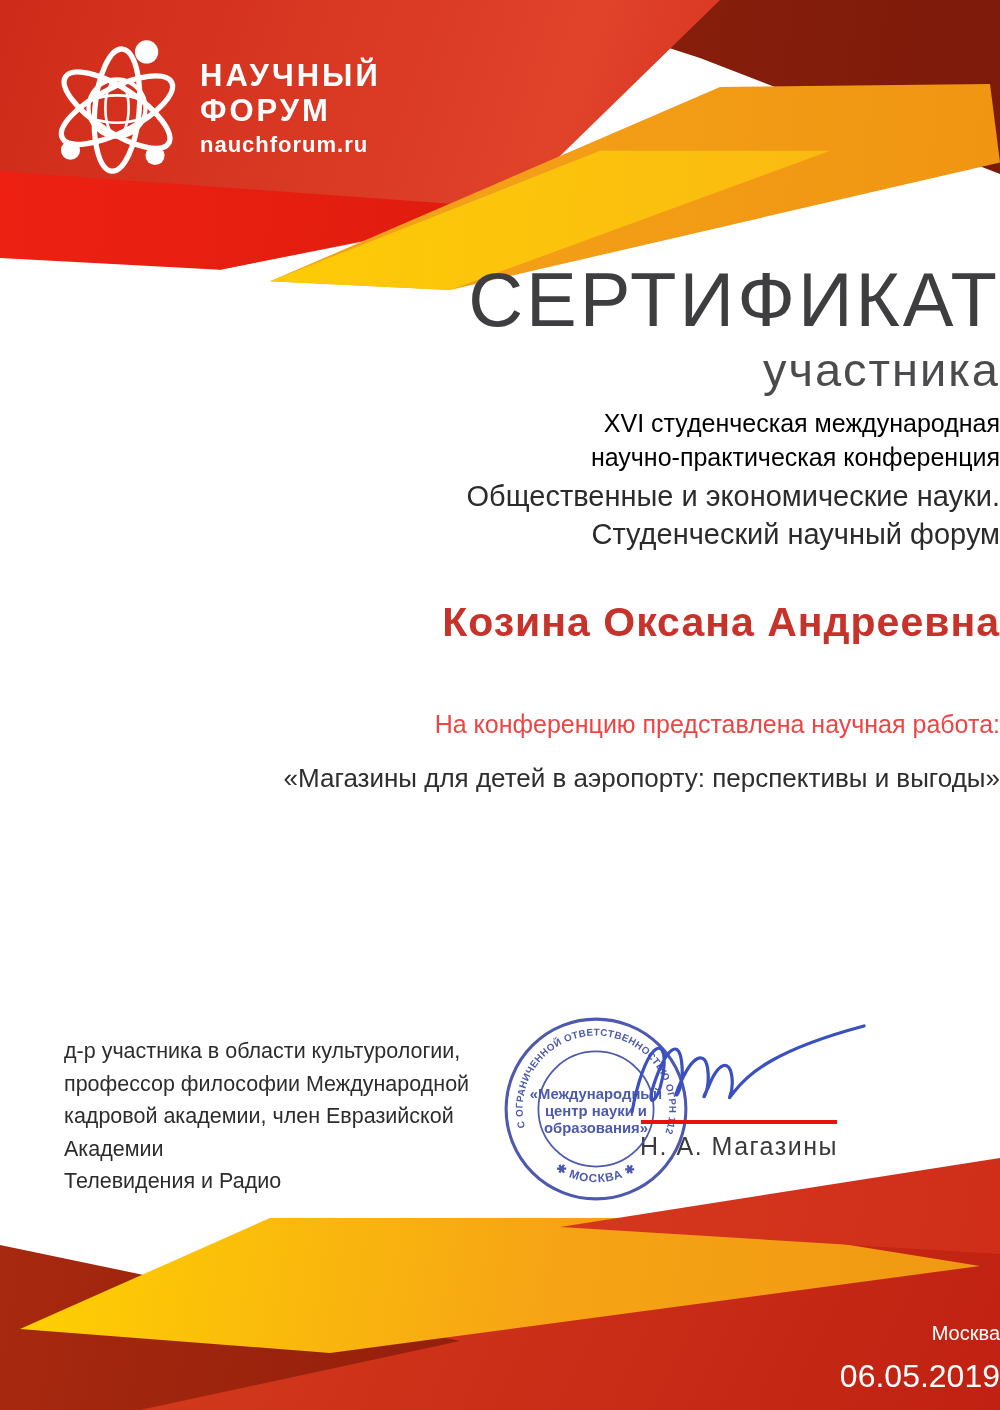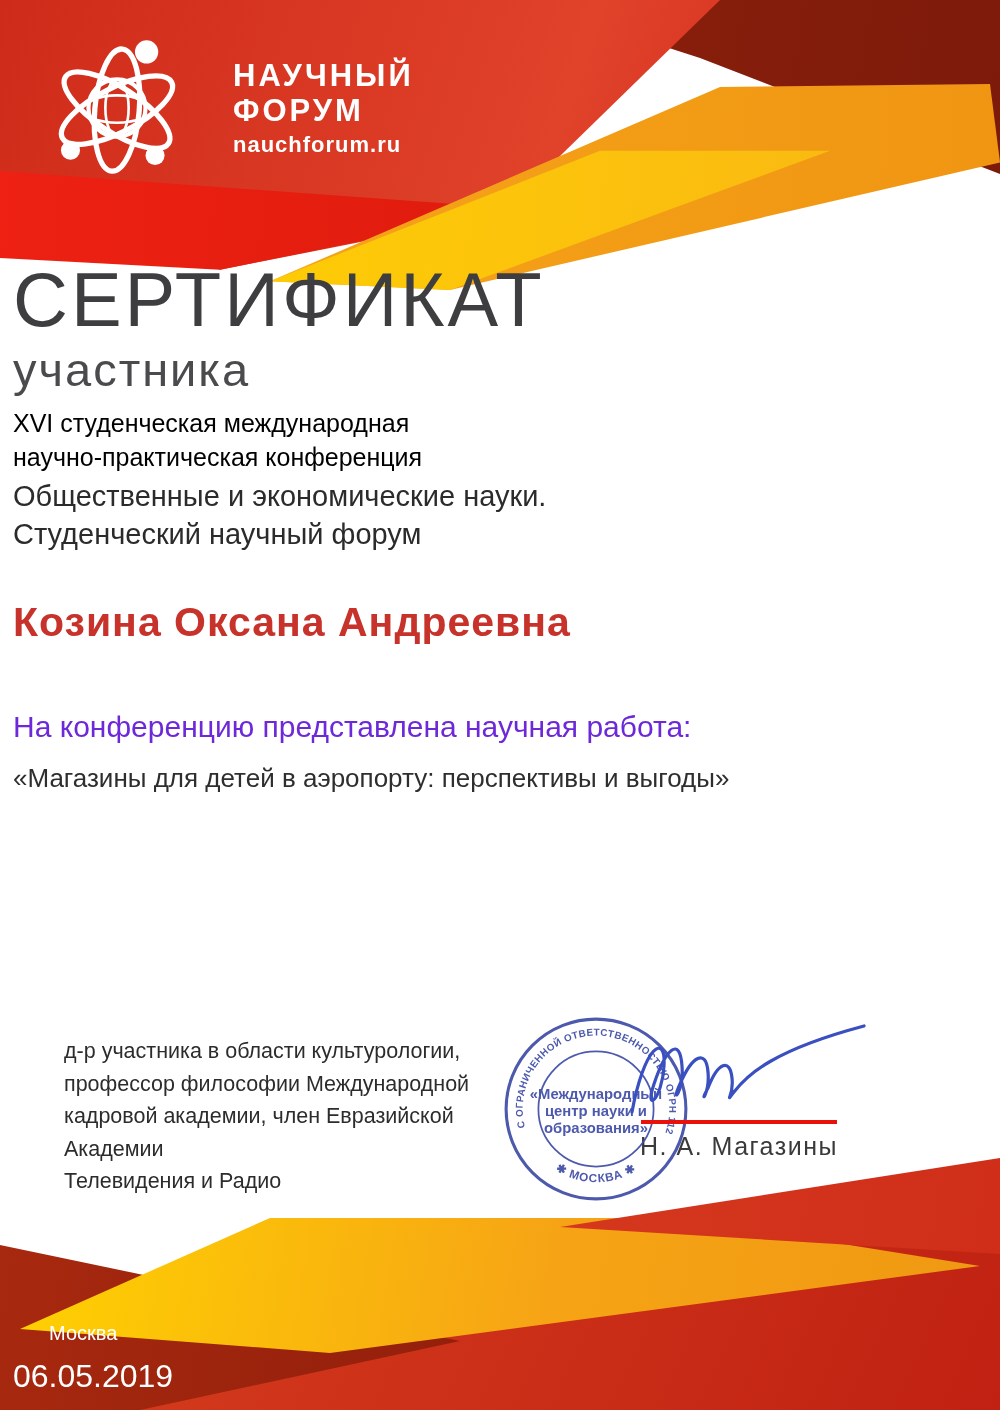--- a/index.html
+++ b/index.html
@@ -30,32 +30,32 @@
   .b-maroon-left{clip-path:polygon(0 45%,46% 77%,14% 100%,0 100%);
     background:linear-gradient(100deg,#a8290f 0%,#7d1507 100%);}
   .b-amber{clip-path:polygon(2% 73%,27% 36%,68% 36%,98% 52%,33% 81%);
     background:linear-gradient(100deg,#ffd400 0%,#f6a415 55%,#ef9712 100%);}
   .b-red-wedge{clip-path:polygon(56% 39%,100% 16%,100% 48%);
     background:linear-gradient(100deg,#dd4526 0%,#cf2d18 100%);}
 
   
   .logo{left:48px;top:34px;display:flex;align-items:center;gap:14px;z-index:5;}
   .logo-icon{width:138px;height:148px;}
-  .logo-text{color:#ffffff;margin-left:33px;}
+  .logo-text{color:#ffffff;}
   .logo-line{font-size:31px;font-weight:bold;letter-spacing:3px;line-height:35px;}
   .logo-site{font-size:22px;font-weight:bold;letter-spacing:1px;margin-top:4px;}
 
   
-  .centered{left:13px;right:0;text-align:left;}
+  .centered{left:13px;right:0;text-align:right;}
   .cert-title{top:256px;font-size:76px;font-weight:400;color:#3e3e40;letter-spacing:3px;}
   .cert-sub{top:342px;font-size:47px;color:#4b4b4d;letter-spacing:2px;}
   .conf{top:406px;font-size:25px;line-height:34px;color:#000000;}
   .section{top:477px;font-size:29px;line-height:38px;color:#2b2b2b;}
   .name{top:599px;font-size:41px;font-weight:bold;color:#c7322a;letter-spacing:1px;}
-  .work-intro{top:710px;font-size:30px;color:#6d28d9;}
+  .work-intro{top:710px;font-size:25px;color:#ef4444;}
   .work-title{top:763px;font-size:26px;color:#2e2e2e;}
 
   
   .signer{left:64px;top:1035px;width:480px;font-size:21.5px;line-height:32.5px;color:#2c2c2c;z-index:2;}
   .stamp{left:500px;top:1013px;width:192px;height:192px;z-index:3;}
   .signature{left:612px;top:1012px;width:268px;height:128px;z-index:4;}
   .sign-line{left:641px;top:1120px;width:196px;height:4px;background:#e8120a;z-index:5;}
   .sign-name{left:634px;top:1132px;width:210px;text-align:center;font-size:25px;color:#3a3a3a;letter-spacing:1.5px;z-index:2;}
 
   

